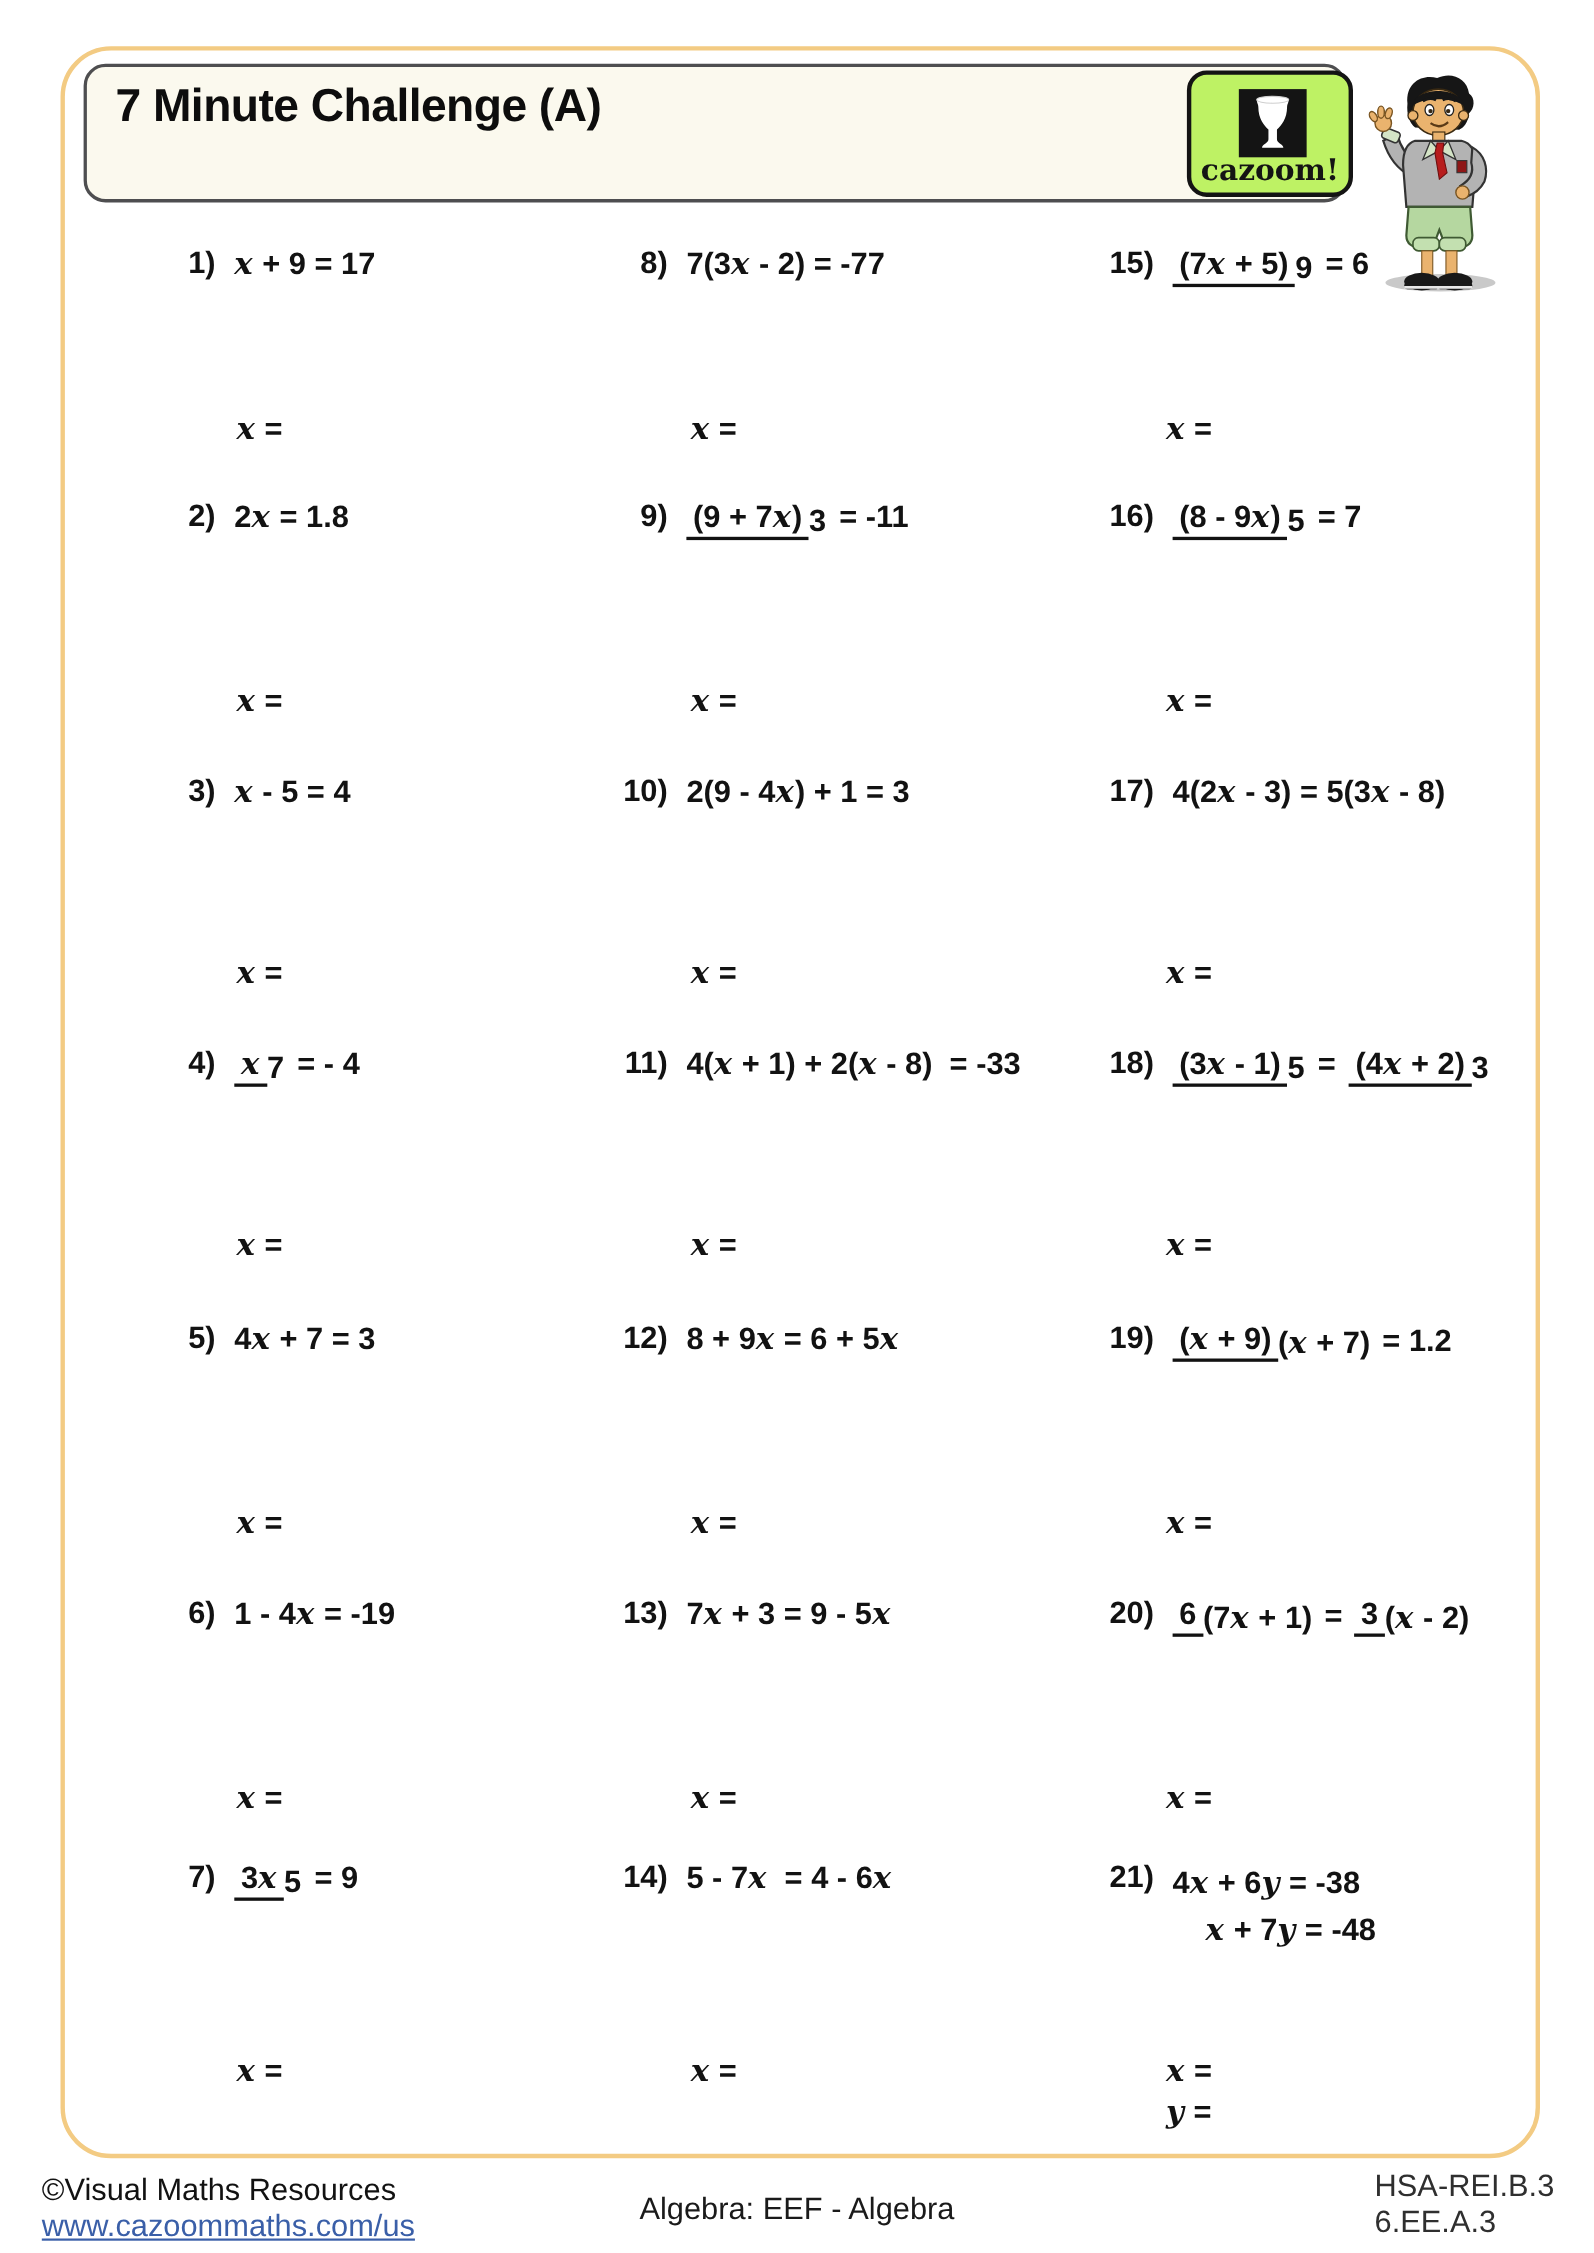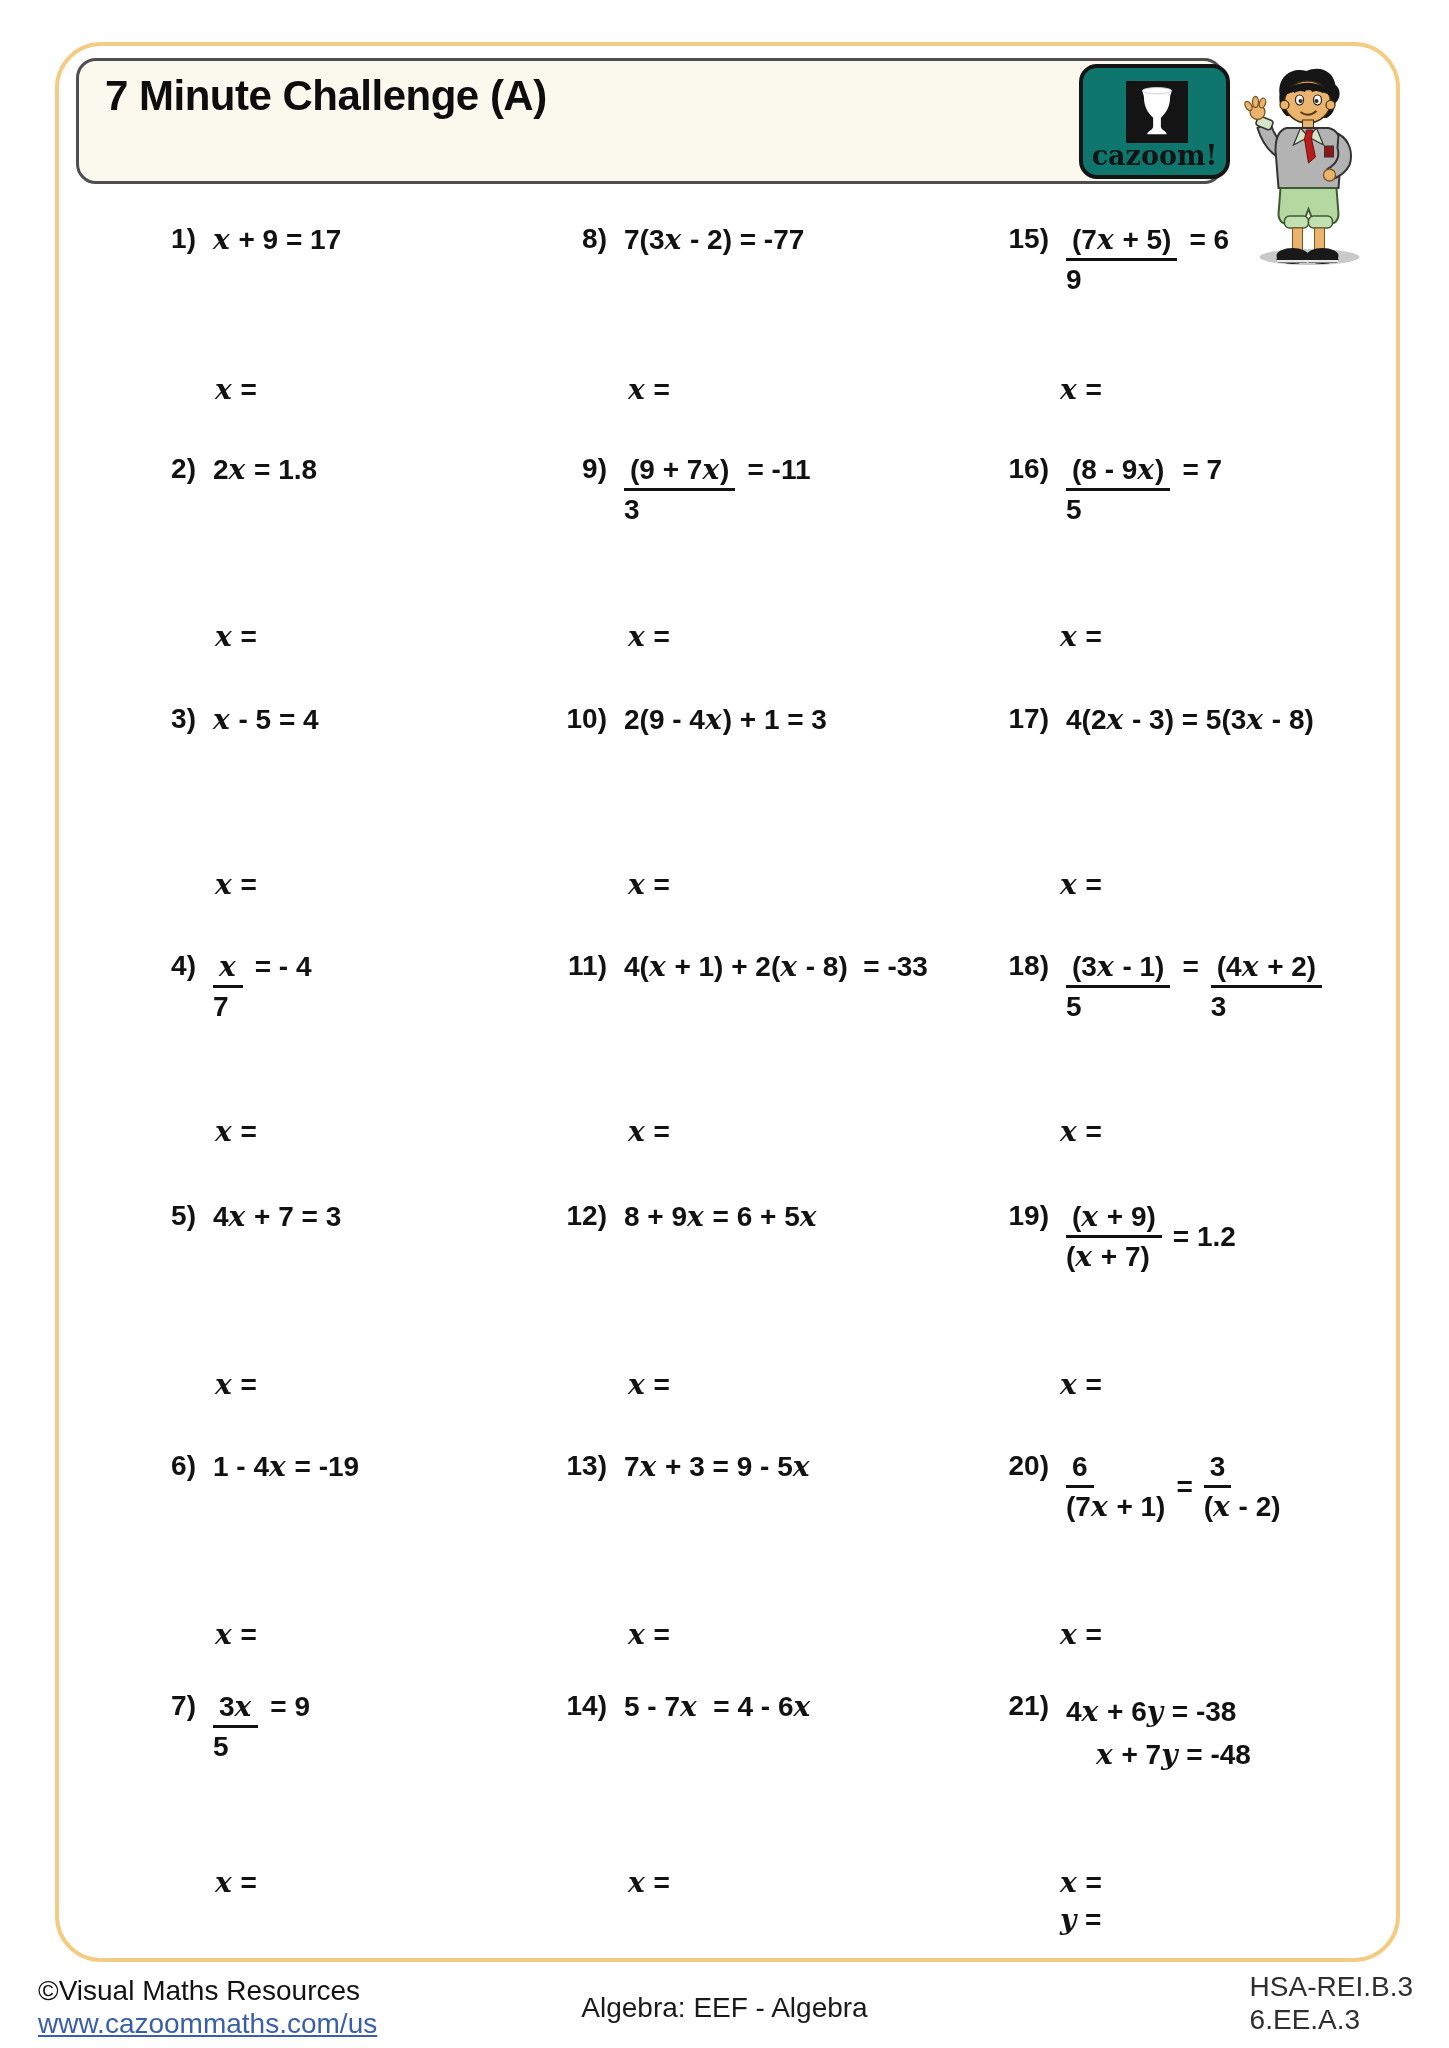--- a/index.html
+++ b/index.html
@@ -14,36 +14,36 @@
   .header-box {
     position:absolute; left:76px; top:58px; width:1148px; height:126px;
     background:#fbf9ee; border:3px solid #4e4e50; border-radius:20px; box-sizing:border-box;
   }
   .title {
     position:absolute; left:105px; top:70px; font-size:42px; font-weight:bold;
     line-height:51px; letter-spacing:-0.5px; color:#0d0d0d;
   }
   .logo-box {
     position:absolute; left:1079px; top:64px; width:151px; height:115px;
-    background:#0f766e; border:4px solid #141414; border-radius:18px; box-sizing:border-box;
+    background:#bef264; border:4px solid #141414; border-radius:18px; box-sizing:border-box;
   }
   .drum { position:absolute; left:43px; top:12px; width:62px; height:64px; }
   .logo-label {
     position:absolute; left:0; right:0; bottom:4px; text-align:center;
     font-family:"DejaVu Serif", serif; font-weight:bold; font-size:27px; color:#141414;
   }
   .mascot { position:absolute; left:1232px; top:64px; width:145px; height:205px; }
 
   
   .problem { position:absolute; }
   .num { position:absolute; right:100%; margin-right:17px; font-size:28px; font-weight:bold; white-space:nowrap; }
   .eq { display:flex; gap:12px; align-items:flex-start; font-size:28px; font-weight:bold; }
   .eq.mid { align-items:center;gap:11px; }
   .eq .t { white-space:pre; line-height:34px; }
-  .frac { display:inline-flex; flex-direction:column; align-items:flex-start; text-align:center; }
+  .frac { display:inline-flex; flex-direction:row; align-items:flex-end; text-align:center; }
   .fnum { display:block; line-height:34px; border-bottom:3px solid #121212; padding:0 6px 1px 6px; }
   .fden { display:block; line-height:34px; margin-top:2px; }
   .lines .eline { line-height:43px; white-space:pre; }
   .lines .eline + .eline { margin-left:30px; }
   .ans { position:absolute; font-size:28px; font-weight:bold; line-height:37px; white-space:pre; }
   .v { font-family:"DejaVu Serif", serif; font-style:italic; font-weight:bold; padding-right:1px; }
 
   
   .f-left { position:absolute; left:38px; top:1974px; font-size:28px; line-height:33px; }
   .f-left a { color:#3a5fa8; text-decoration:underline; }

